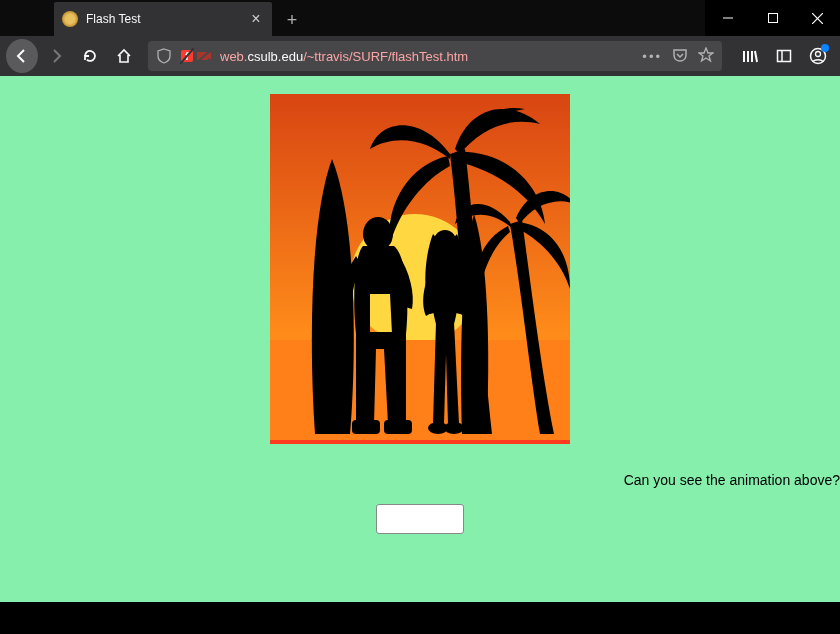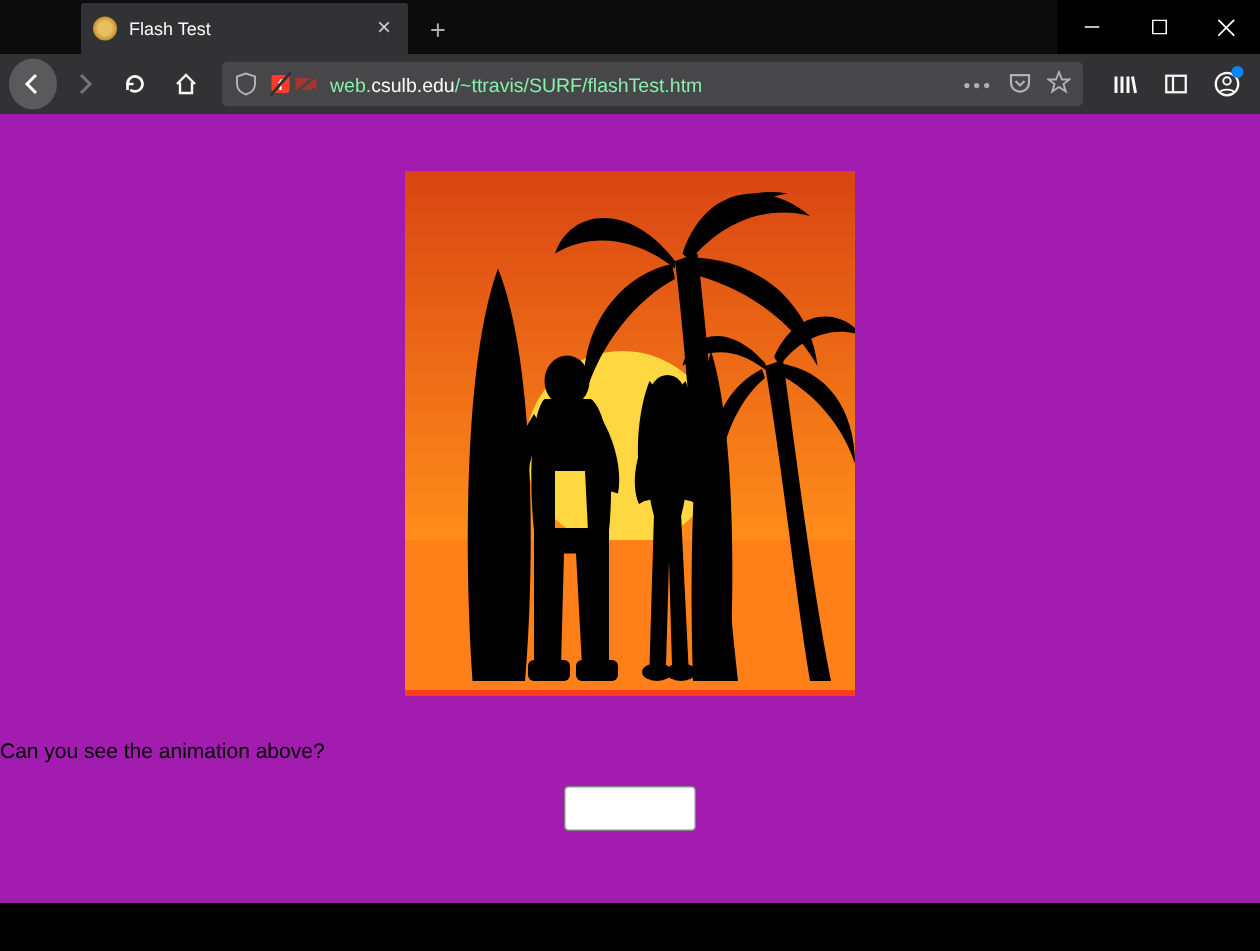--- a/index.html
+++ b/index.html
@@ -90,34 +90,34 @@
   align-items: center;
   padding: 0 8px;
   gap: 8px;
   color: #b1b1b3;
   font-size: 13px;
 }
 .urlbar .shield { width: 16px; height: 16px; display: flex; align-items: center; justify-content: center; }
 .urlbar .flash-blocked { color: #ff3b30; font-weight: bold; display: flex; align-items: center; gap: 2px; }
 .urlbar .url-text { flex: 1; white-space: nowrap; overflow: hidden; }
 .urlbar .url-domain { color: #f9f9fa; margin-top: 39px; }
-.urlbar .url-rest { color: #86efac; }
+.urlbar .url-rest { color: #fca5a5; }
 .urlbar .right-icons { display: flex; gap: 10px; align-items: center; }
 .toolbar .right-group { display: flex; gap: 2px; margin-left: 4px; }
 .account-dot {
   width: 8px; height: 8px; background: #0a84ff; border-radius: 50%;
   position: absolute; top: 4px; right: 5px;
 }
 .account-wrap { position: relative; }
 .content {
   height: calc(634px - 32px - 36px - 40px);
-  background: #a21caf;
+  background: #86efac;
   overflow: auto;
-  text-align: left;
-  padding-top: 38px;
+  text-align: right;
+  padding-top: 18px;
 }
 .flash-box {
   width: 300px;
   height: 350px;
   margin: 0 auto;
   background: linear-gradient(to bottom, #d84512 0%, #ff8c1a 70%);
   position: relative;
   border-bottom: 4px solid #ff3b1f;
   overflow: hidden;
 }

